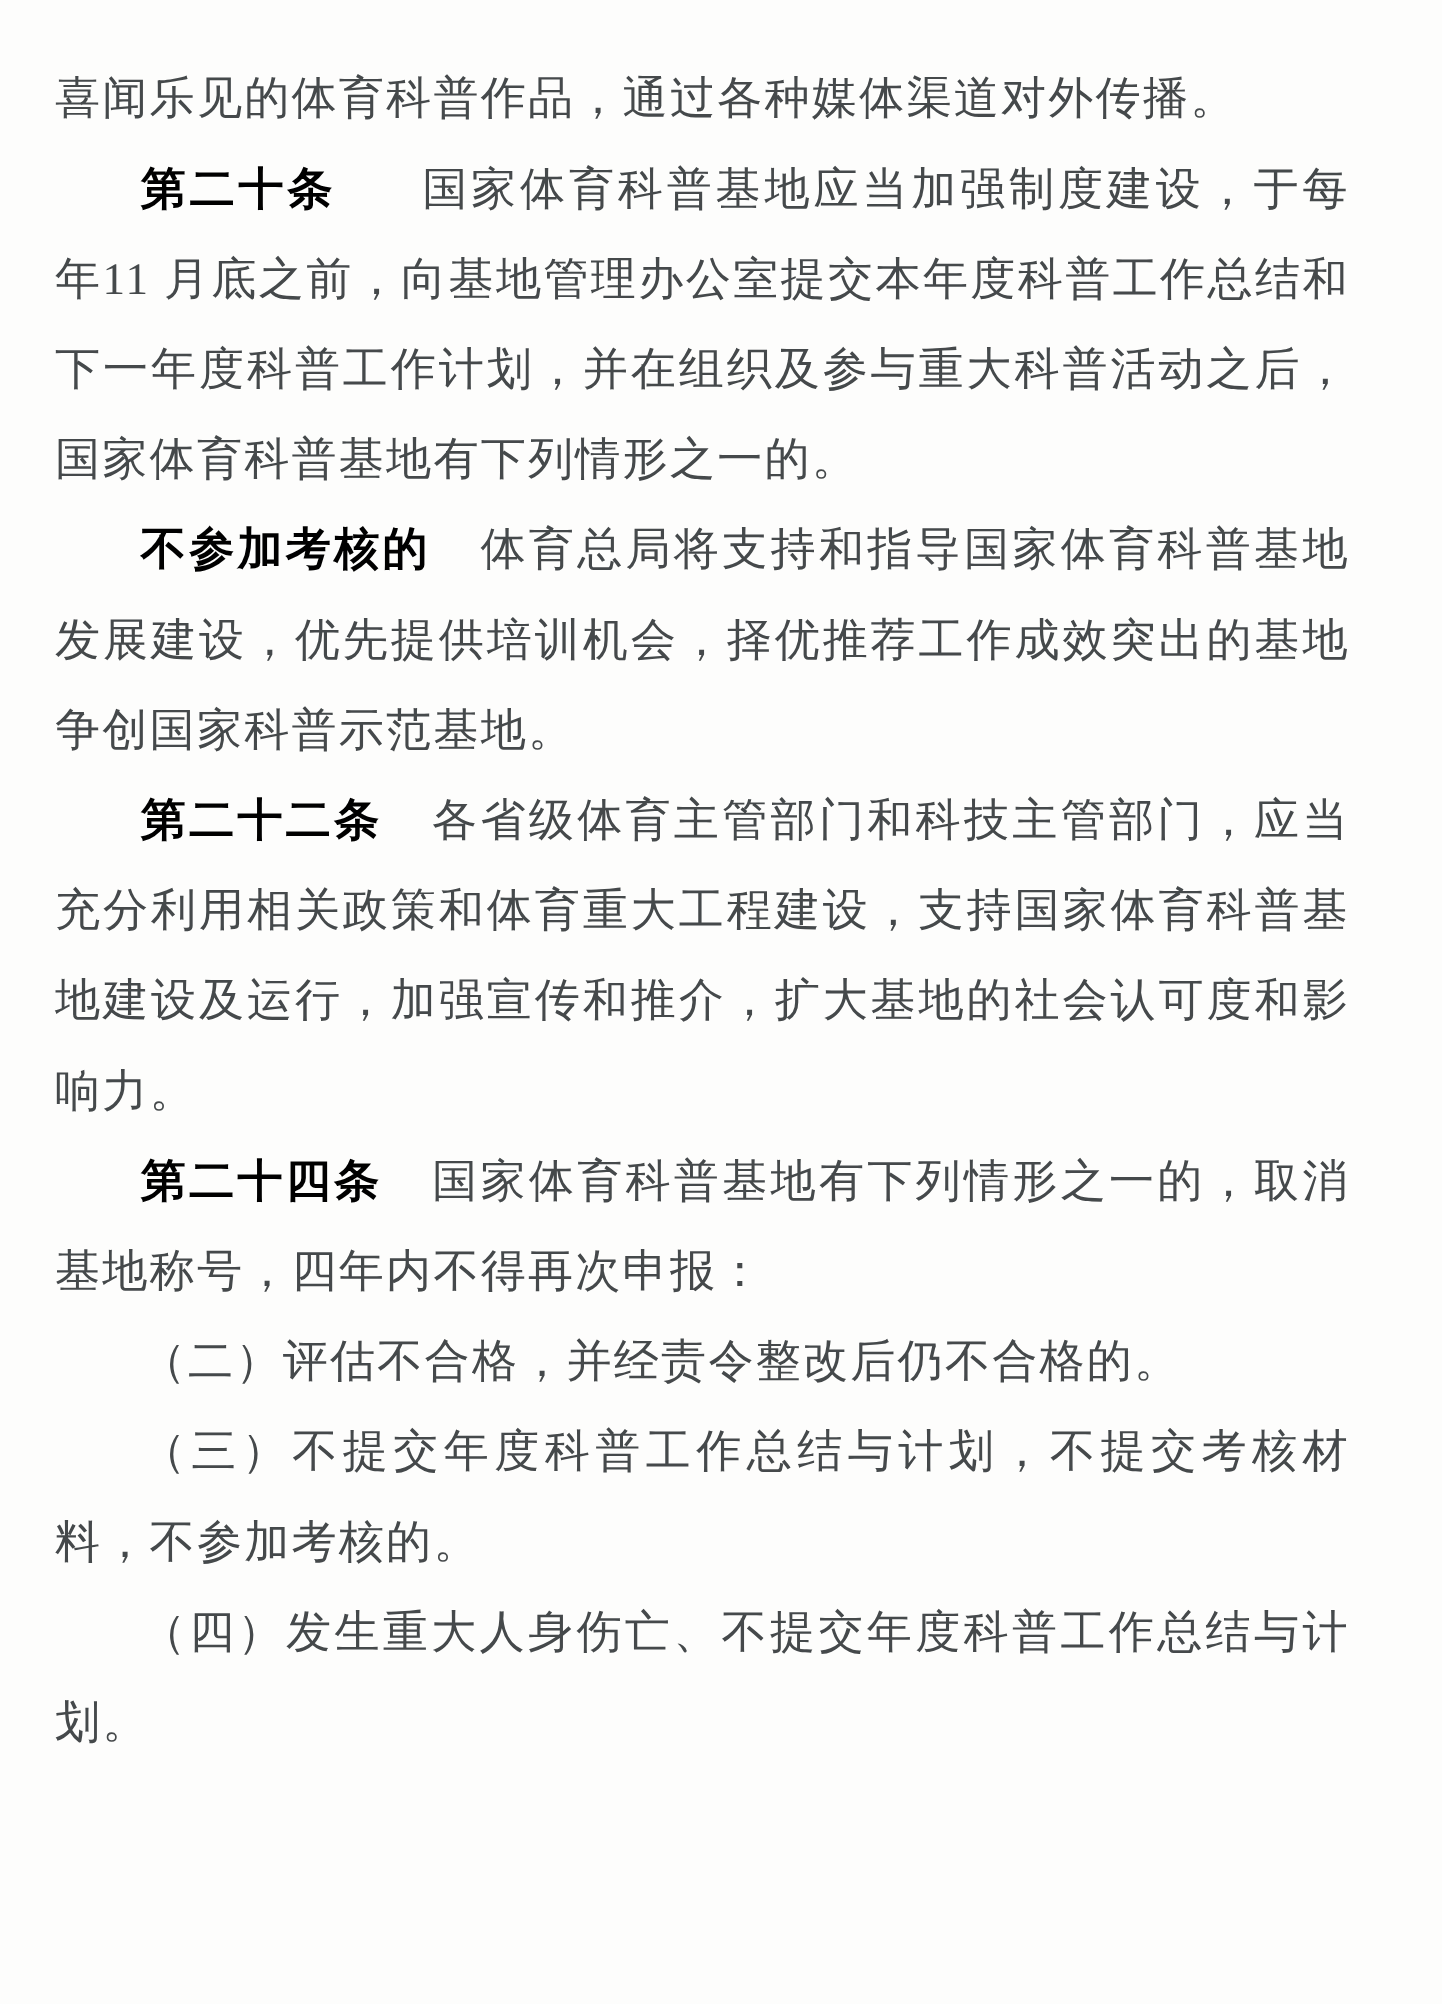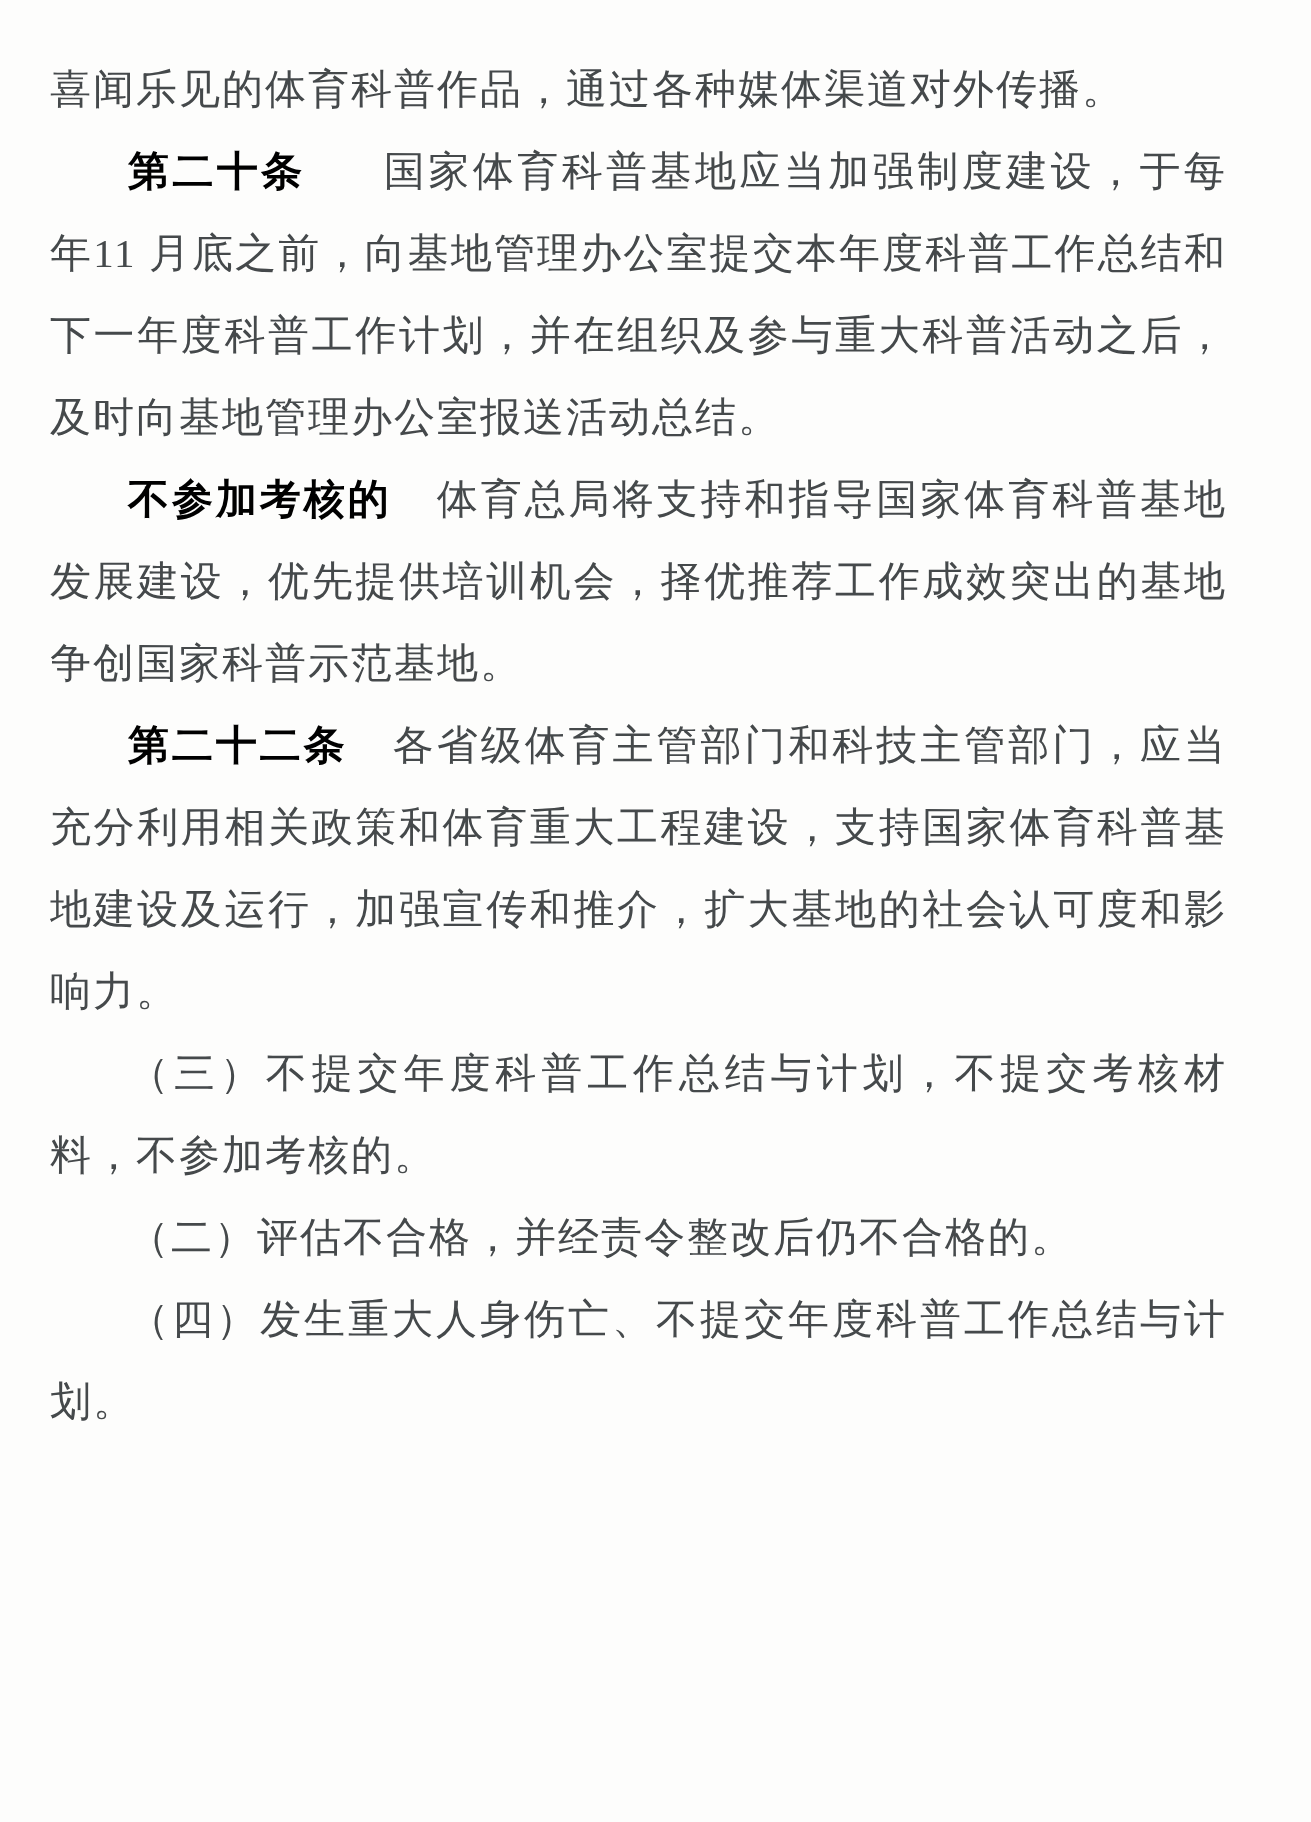--- a/index.html
+++ b/index.html
@@ -38,28 +38,29 @@
   .article-label.gap-wide { margin-right: 78px; }
   .article-label.gap-norm { margin-right: 45px; }
 </style>
 </head>
 <body>
 
 <div class="page">
 
   <p class="para no-indent"><span>喜闻乐见的体育科普作品，通过各种媒体渠道对外传播。</span></p>
 
-  <p class="para"><span class="article-label gap-wide">第二十条</span><span>国家体育科普基地应当加强制度建设，于每年11 月底之前，向基地管理办公室提交本年度科普工作总结和下一年度科普工作计划，并在组织及参与重大科普活动之后，及时向基地管理办公室报送活动总结。</span></p>
+  <p class="para"><span class="article-label gap-wide">第二十条</span><span>国家体育科普基地应当加强制度建设，于每年11 月底之前，向基地管理办公室提交本年度科普工作总结和下一年度科普工作计划，并在组织及参与重大科普活动之后，国家体育科普基地有下列情形之一的。</span></p>
 
   <p class="para"><span class="article-label gap-norm">不参加考核的</span><span>体育总局将支持和指导国家体育科普基地发展建设，优先提供培训机会，择优推荐工作成效突出的基地争创国家科普示范基地。</span></p>
 
   <p class="para"><span class="article-label gap-norm">第二十二条</span><span>各省级体育主管部门和科技主管部门，应当充分利用相关政策和体育重大工程建设，支持国家体育科普基地建设及运行，加强宣传和推介，扩大基地的社会认可度和影响力。</span></p>
 
 
+  <p class="para"><span class="article-label gap-norm">第二十四条</span><span>国家体育科普基地有下列情形之一的，取消基地称号，四年内不得再次申报：</span></p>
 
 
+  <p class="para"><span>（二）评估不合格，并经责令整改后仍不合格的。</span></p>
+
   <p class="para"><span>（三）不提交年度科普工作总结与计划，不提交考核材料，不参加考核的。</span></p>
-
-  <p class="para"><span>（二）评估不合格，并经责令整改后仍不合格的。</span></p>
 
   <p class="para"><span>（四）发生重大人身伤亡、不提交年度科普工作总结与计划。</span></p>
 
 </div>
 
 </body></html>

